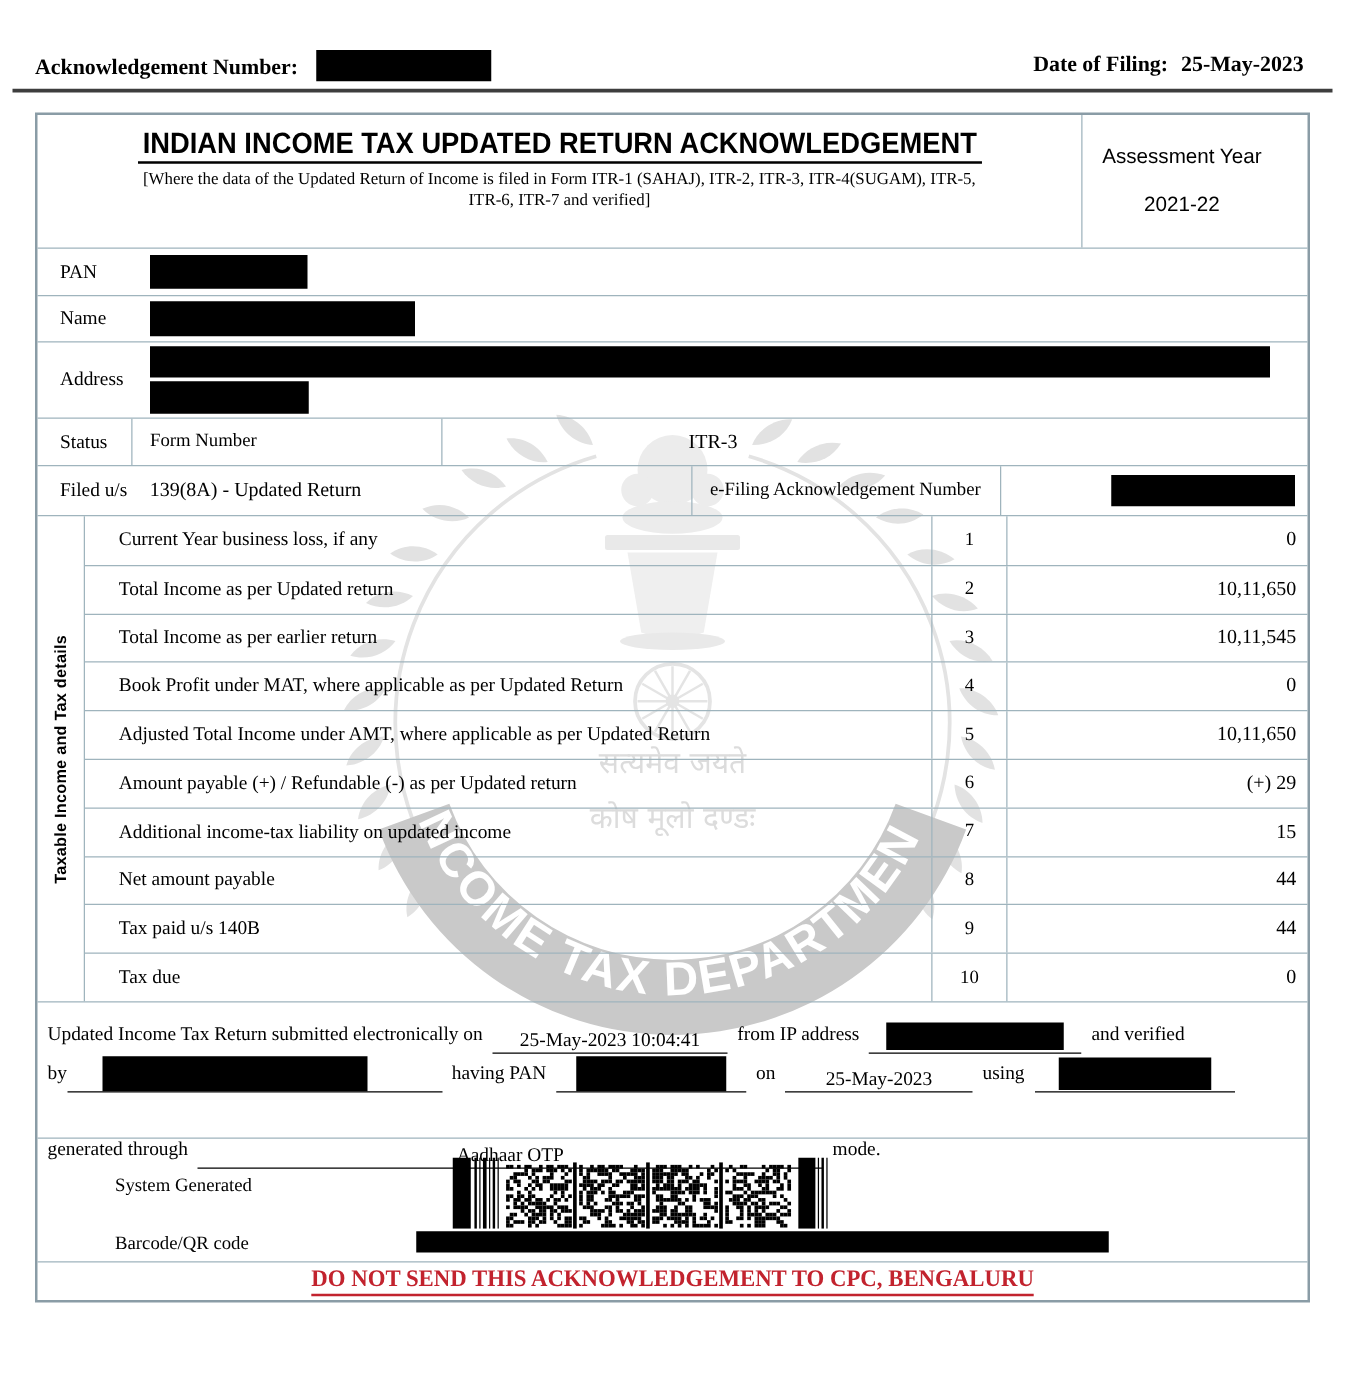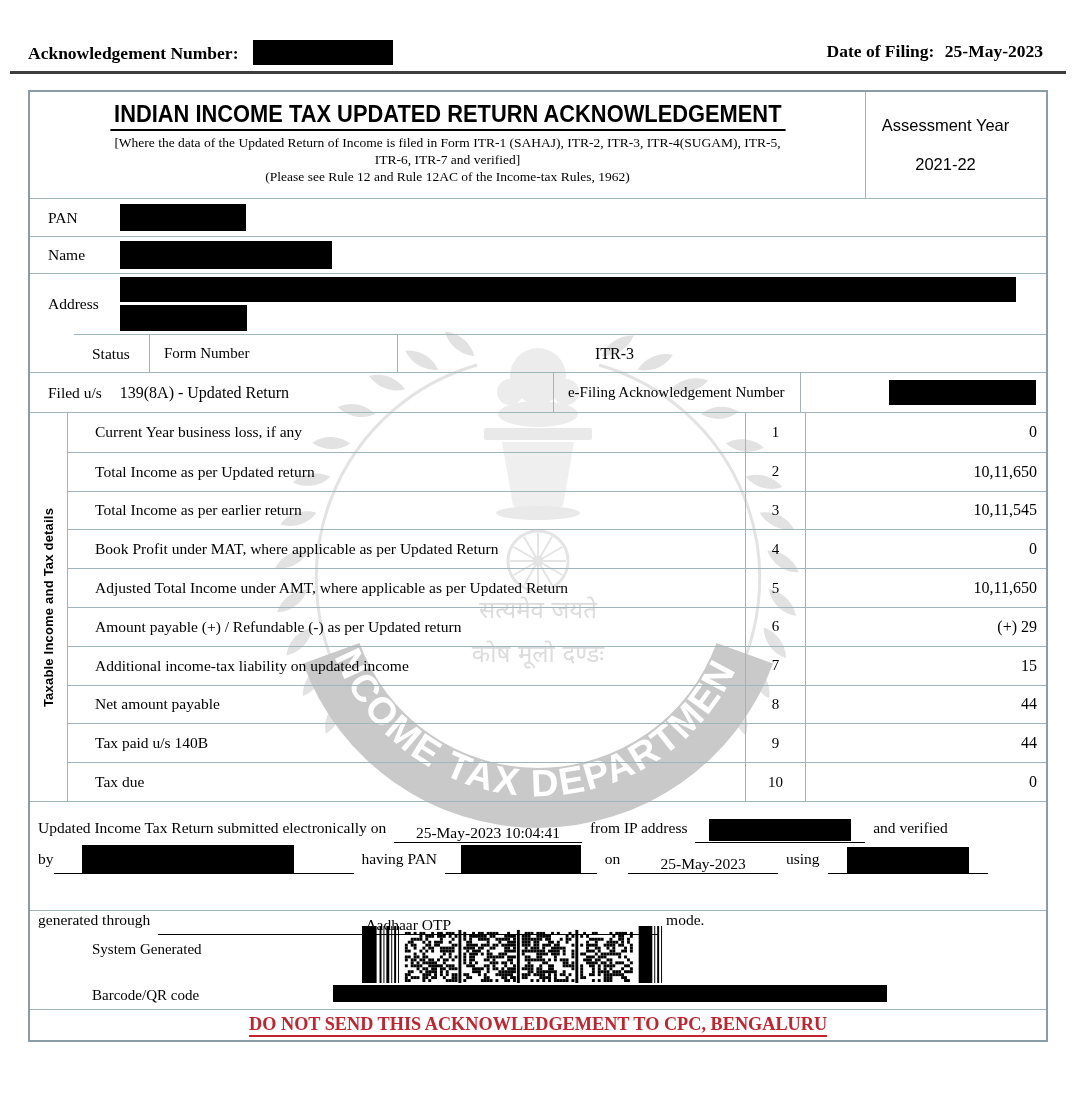--- a/index.html
+++ b/index.html
@@ -37,21 +37,21 @@
   
   .lbl-cell{width:75px;padding-left:18px;font-size:15.5px;}
   .pan-row{height:38px;}  .name-row{height:37px;align-items:center;}  .addr-row{height:61px;}
   .val-wide{flex:1;padding-left:15px;}
   .pan-redact{width:126px;height:27px;}
   .name-redact{width:212px;height:28px;}
   .addr-stack{display:flex;flex-direction:column;gap:3px;align-items:flex-start;}
   .addr-redact1{width:896px;height:25px;}
   .addr-redact2{width:127px;height:26px;}
 
-  .status-row{height:38px;margin-left:44px;} .filed-row{height:40px;justify-content:space-between;}
+  .status-row{height:38px;} .filed-row{height:40px;justify-content:space-between;}
   .stat-val{width:450px;padding-left:15px;font-size:16px;}
   .form-lbl{width:248px;padding-left:14px;font-size:15px;}
   .form-val{width:247px;justify-content:flex-end;padding-right:10px;font-size:16px;}
   .efile-redact{width:147px;height:25px;}
 
   
   .taxtable{display:flex;height:389px;box-sizing:border-box;}
   .vlabel-cell{width:38px;display:flex;align-items:center;justify-content:center;
                border-right:1px solid #9fb4bd;box-sizing:border-box;}
   .vlabel{transform:rotate(-90deg);white-space:nowrap;font-family:"Liberation Sans",sans-serif;
@@ -164,21 +164,20 @@
   </div>
   <div class="toprule"></div>
 
   <div class="docbox">
 
     <div class="row title-row">
       <div class="cell title-cell">
         <span class="main-title">INDIAN INCOME TAX UPDATED RETURN ACKNOWLEDGEMENT</span>
         <div class="subtitle">[Where the data of the Updated Return of Income is filed in Form ITR-1 (SAHAJ), ITR-2, ITR-3, ITR-4(SUGAM), ITR-5,</div>
         <div class="subtitle" style="margin-top:0;">ITR-6, ITR-7 and verified]</div>
-        <div class="subtitle" style="margin-top:0;">(Please see Rule 12 and Rule 12AC of the Income-tax Rules, 1962)</div>
       </div>
       <div class="cell ay-cell bl">
         <div>Assessment Year</div>
         <div>2021-22</div>
       </div>
     </div>
 
     <div class="row pan-row bt">
       <div class="cell lbl-cell">PAN</div>
       <div class="cell val-wide">

